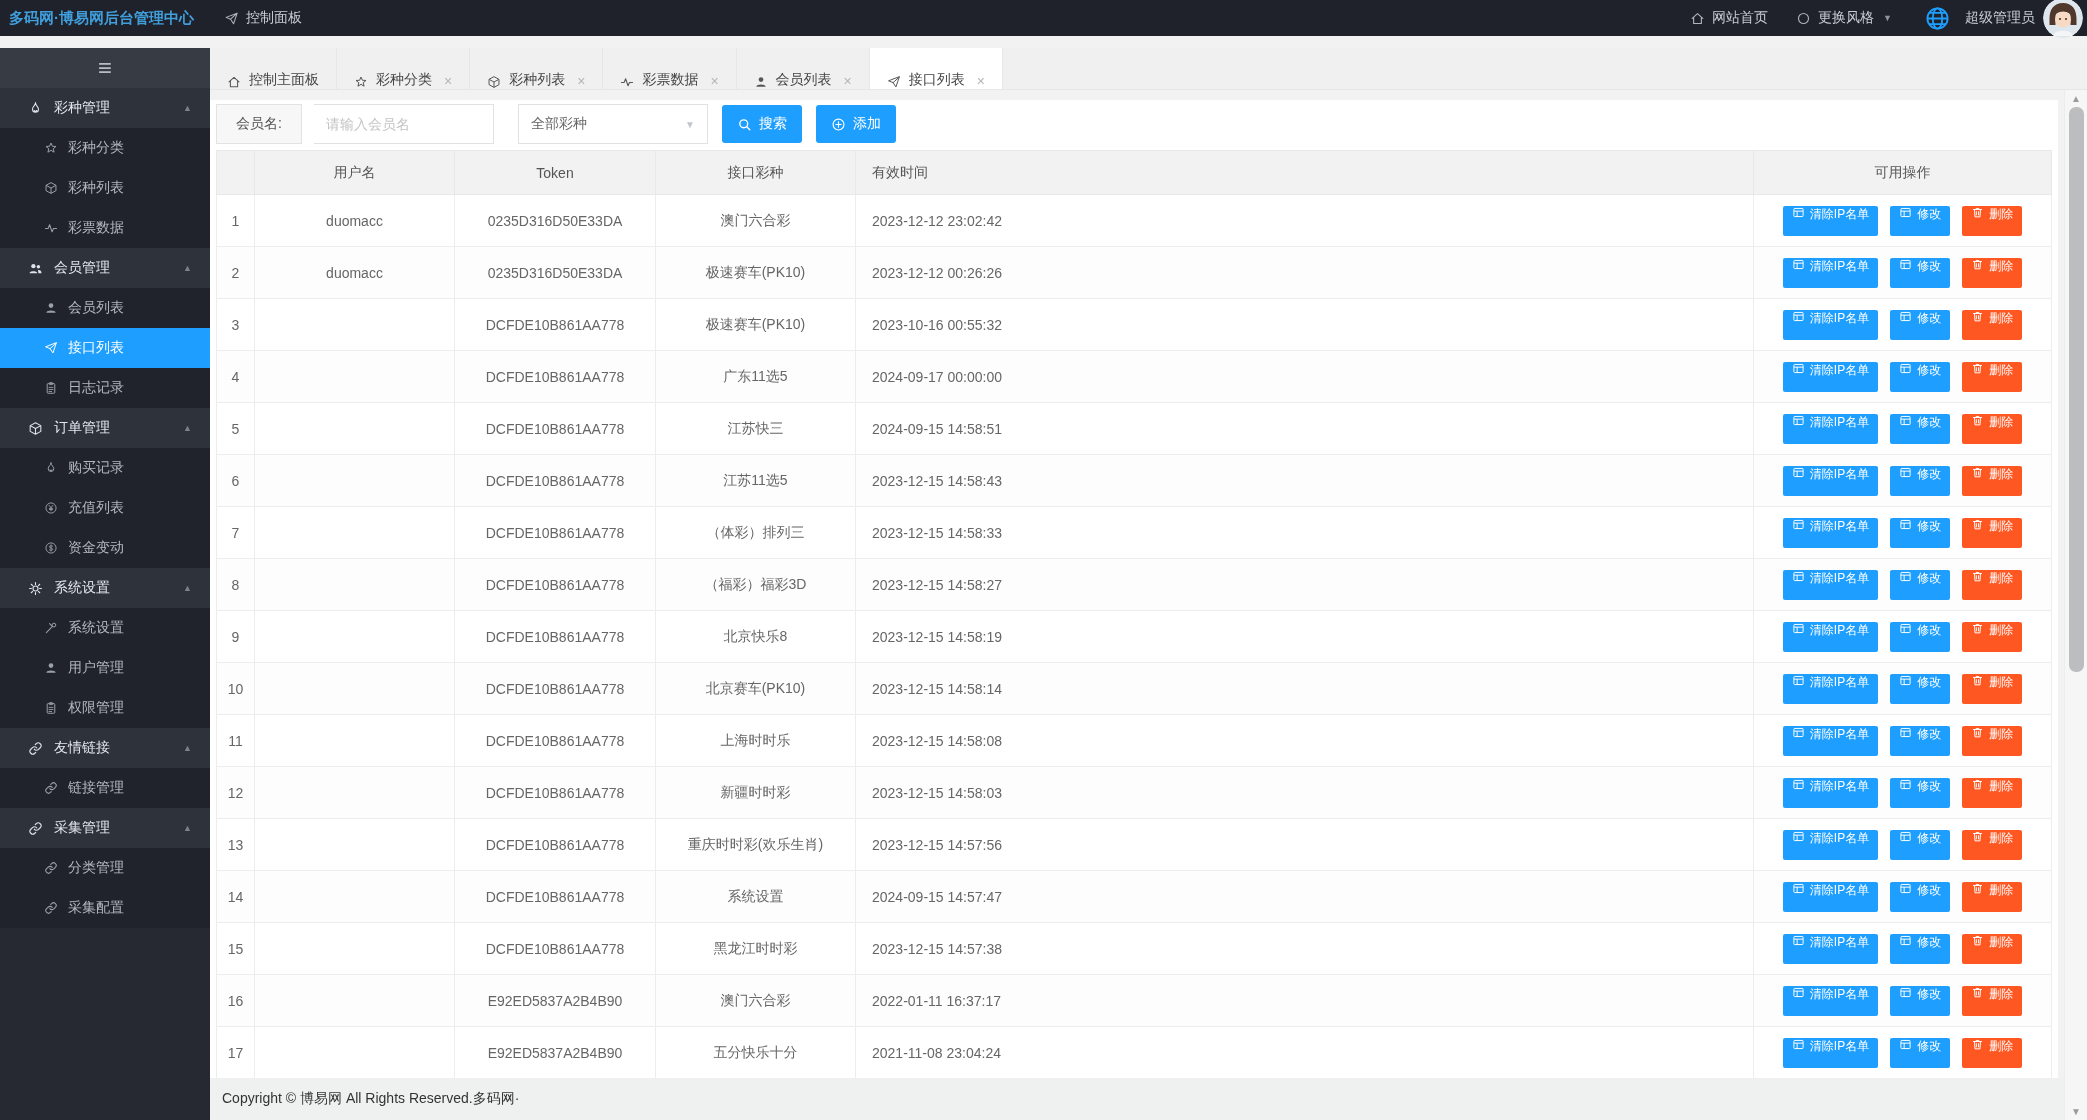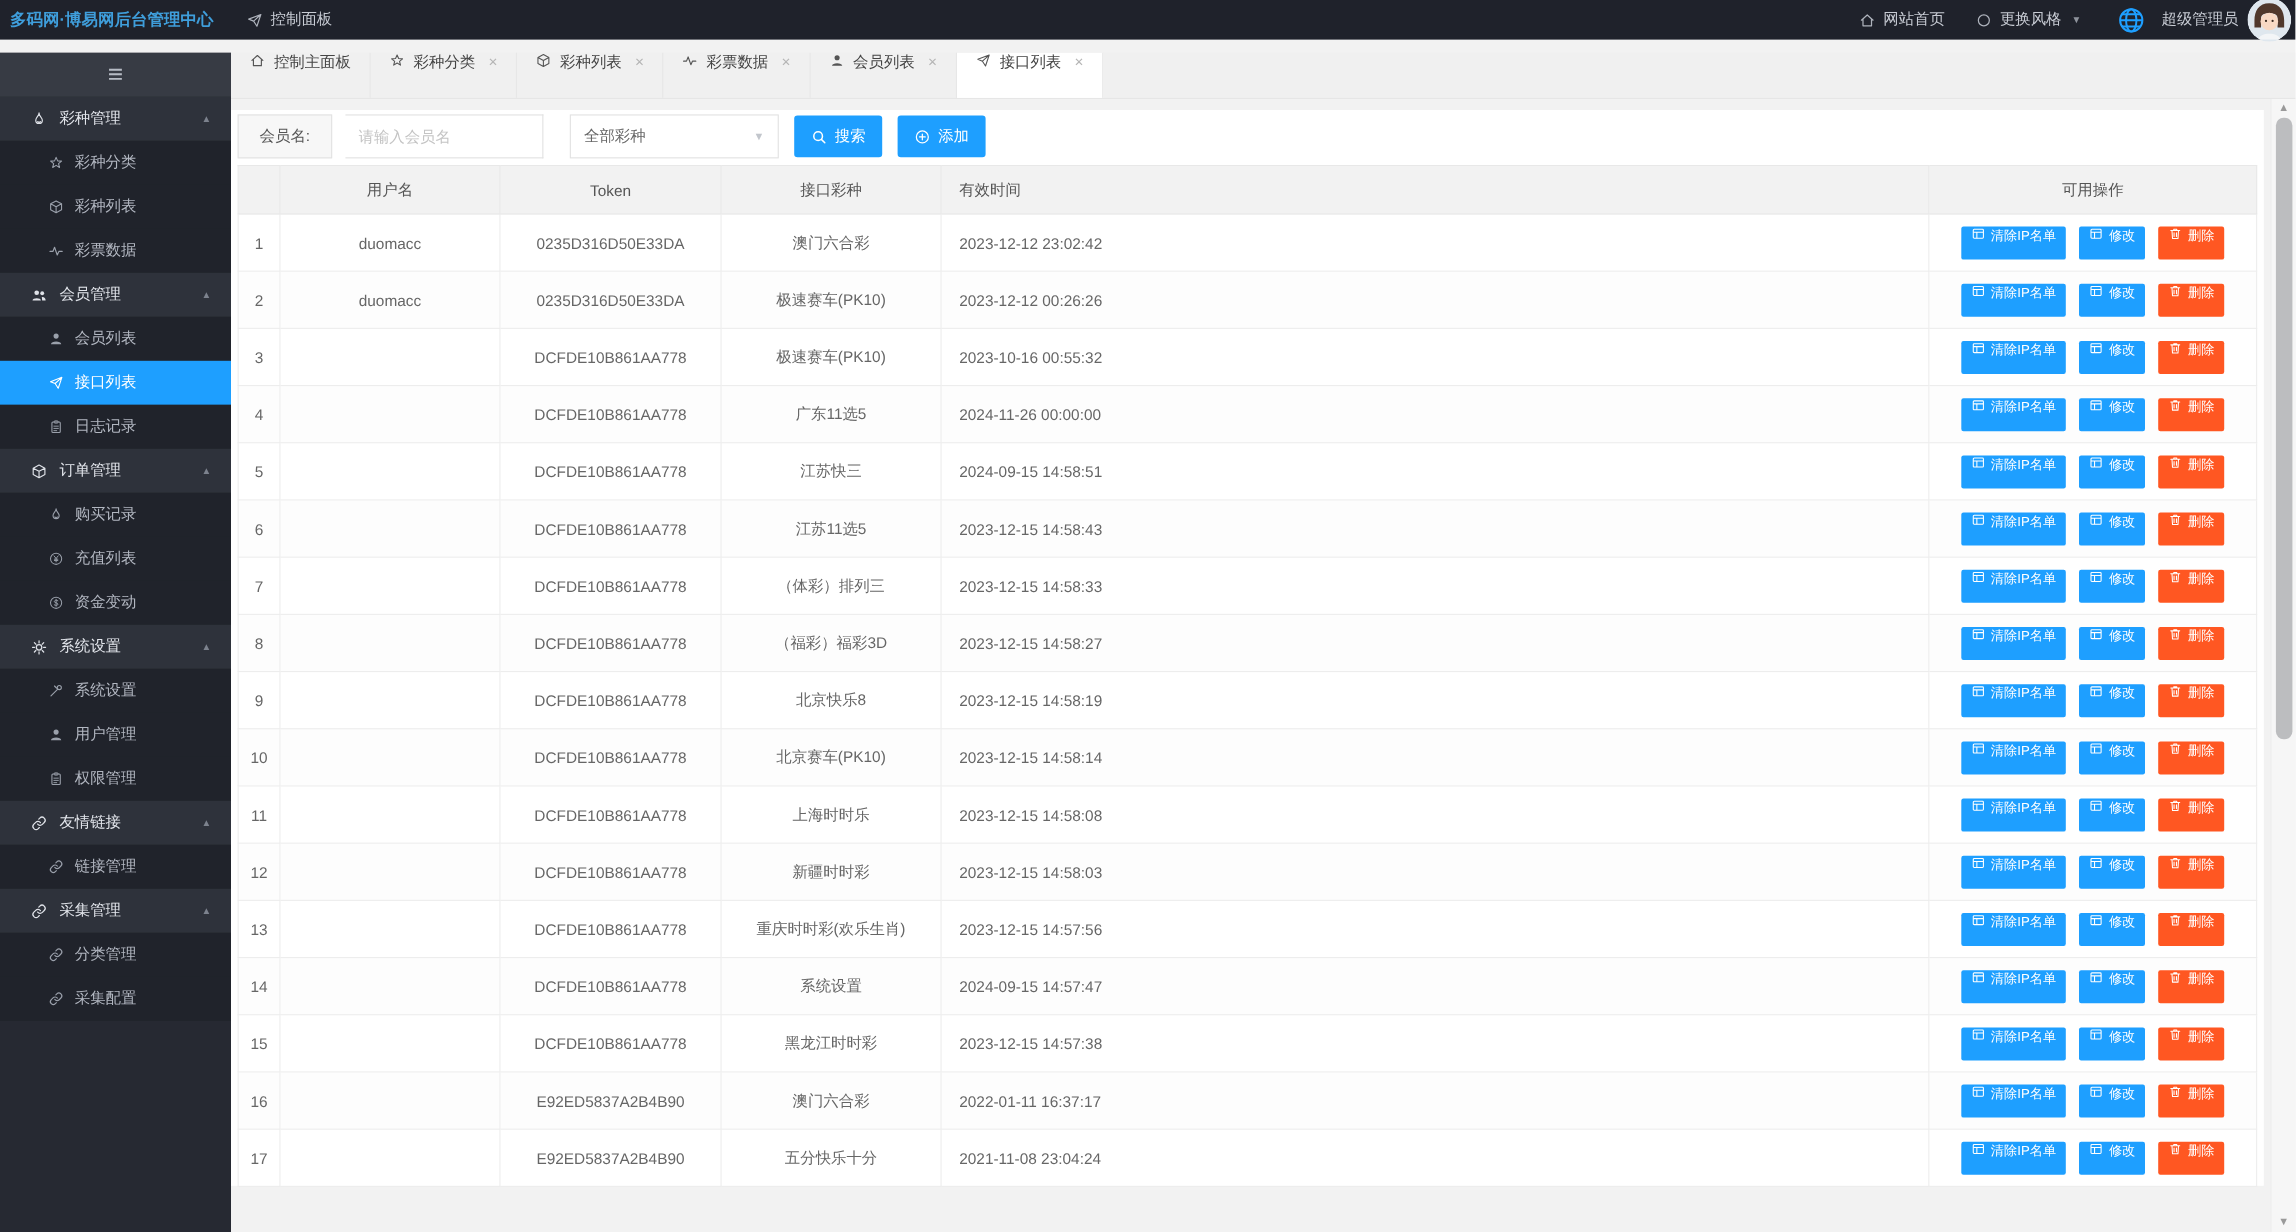--- a/index.html
+++ b/index.html
@@ -23,21 +23,21 @@
   .side-sec { height:40px; background:#2e323b; display:flex; align-items:center; padding-left:28px; gap:11px; color:#e4e7ed; font-size:14px; cursor:pointer; }
   .side-sec .ic { width:15px; height:15px; color:#dfe2e8; flex:none; }
   .side-sec .arrow { margin-left:auto; margin-right:18px; font-size:9px; color:#7c828d; }
   .side-item { height:40px; background:#20232b; display:flex; align-items:center; padding-left:44px; gap:10px; color:#b2b7c1; font-size:14px; cursor:pointer; }
   .side-item .ic { width:14px; height:14px; color:#9aa0ab; flex:none; }
   .side-item.active { background:#1E9FFF; color:#ffffff; }
   .side-item.active .ic { color:#ffffff; }
 
   
   .tabbar { position:absolute; left:210px; top:48px; right:0; height:42px; background:#f0f0f0; display:flex; align-items:stretch; border-bottom:1px solid #e6e6e6; z-index:10; }
-  .tab { display:flex; align-items:flex-start; gap:8px; padding:0 17px; font-size:14px; color:#444; cursor:pointer; border-right:1px solid #e7e7e7; white-space:nowrap; }
+  .tab { display:flex; align-items:flex-end; gap:8px; padding:0 17px; font-size:14px; color:#444; cursor:pointer; border-right:1px solid #e7e7e7; white-space:nowrap; }
   .tab .ic { width:14px; height:14px; color:#555; }
   .tab.active { background:#ffffff; }
   .tclose { font-size:14px; color:#b5b5b5; margin-left:4px; cursor:pointer; }
 
   
   .content { position:absolute; left:210px; top:90px; right:0; bottom:0; background:#f2f2f2; display:flex; flex-direction:column; }
   .card { margin:10px 29px 0 0; background:#ffffff; height:978px; padding:4px 6px 0 6px; }
   .footer { flex:1; background:#eff1f1; display:flex; align-items:center; padding-left:12px; font-size:14px; color:#333; }
 
   
@@ -493,21 +493,21 @@
                     <use href="#i-trash"></use>
                   </svg>
                   <span>删除</span>
                 </button></td>
             </tr>
             <tr>
               <td class="c-idx">4</td>
               <td class="c-user"></td>
               <td class="c-token">DCFDE10B861AA778</td>
               <td class="c-lot">广东11选5</td>
-              <td class="c-time">2024-11-26 00:00:00</td>
+              <td class="c-time">2024-09-17 00:00:00</td>
               <td class="c-act"><button class="mini-btn blue">
                   <svg class="ic" viewBox="0 0 24 24">
                     <use href="#i-window"></use>
                   </svg>
                   <span>清除IP名单</span>
                 </button><button class="mini-btn blue">
                   <svg class="ic" viewBox="0 0 24 24">
                     <use href="#i-window"></use>
                   </svg>
                   <span>修改</span>
@@ -814,20 +814,23 @@
                   <svg class="ic" viewBox="0 0 24 24">
                     <use href="#i-trash"></use>
                   </svg>
                   <span>删除</span>
                 </button></td>
             </tr>
           </tbody>
       </table>
     </div>
 
+    <footer class="footer">
+      <span>Copyright © 博易网 All Rights Reserved.多码网·</span>
+    </footer>
   </main>
 
   <div class="vscroll">
     <div class="varrow up">▲</div>
     <div class="vthumb"></div>
     <div class="varrow down">▼</div>
   </div>
 </div>
 
 </body></html>

